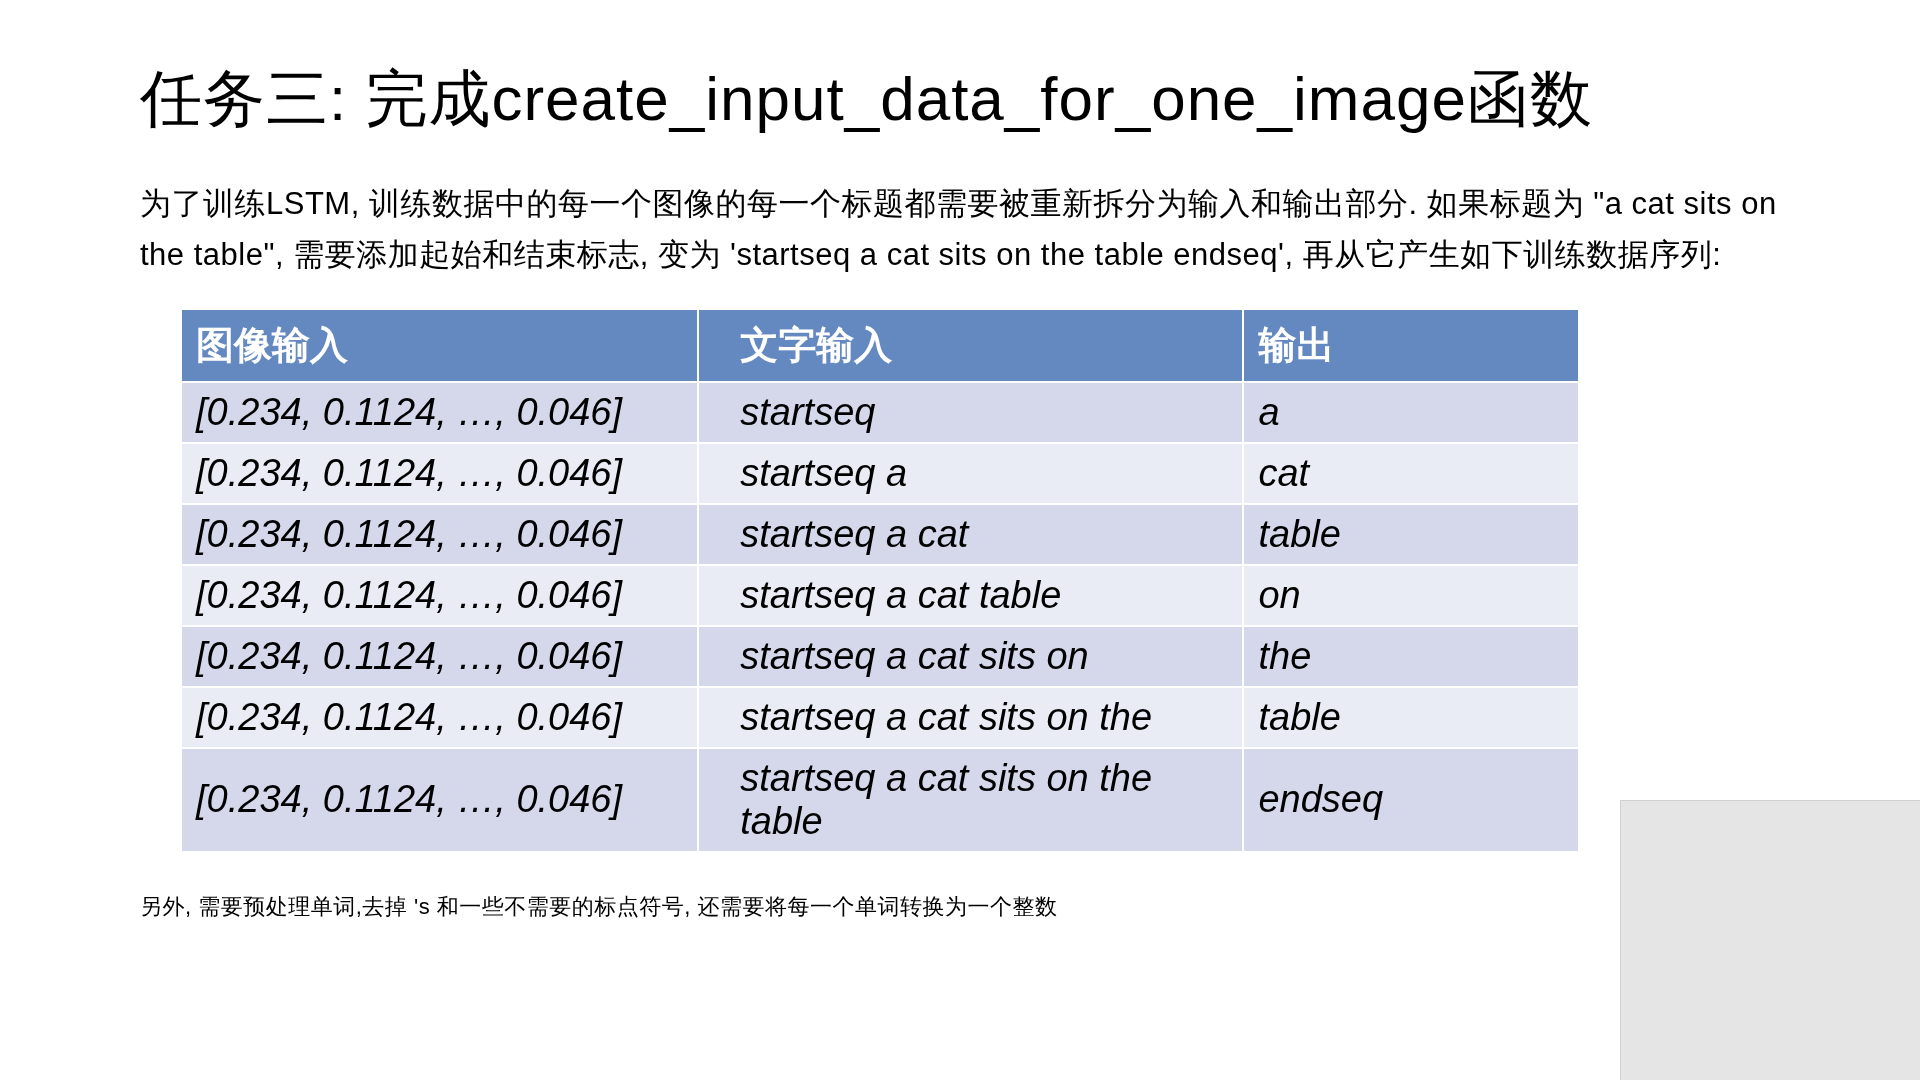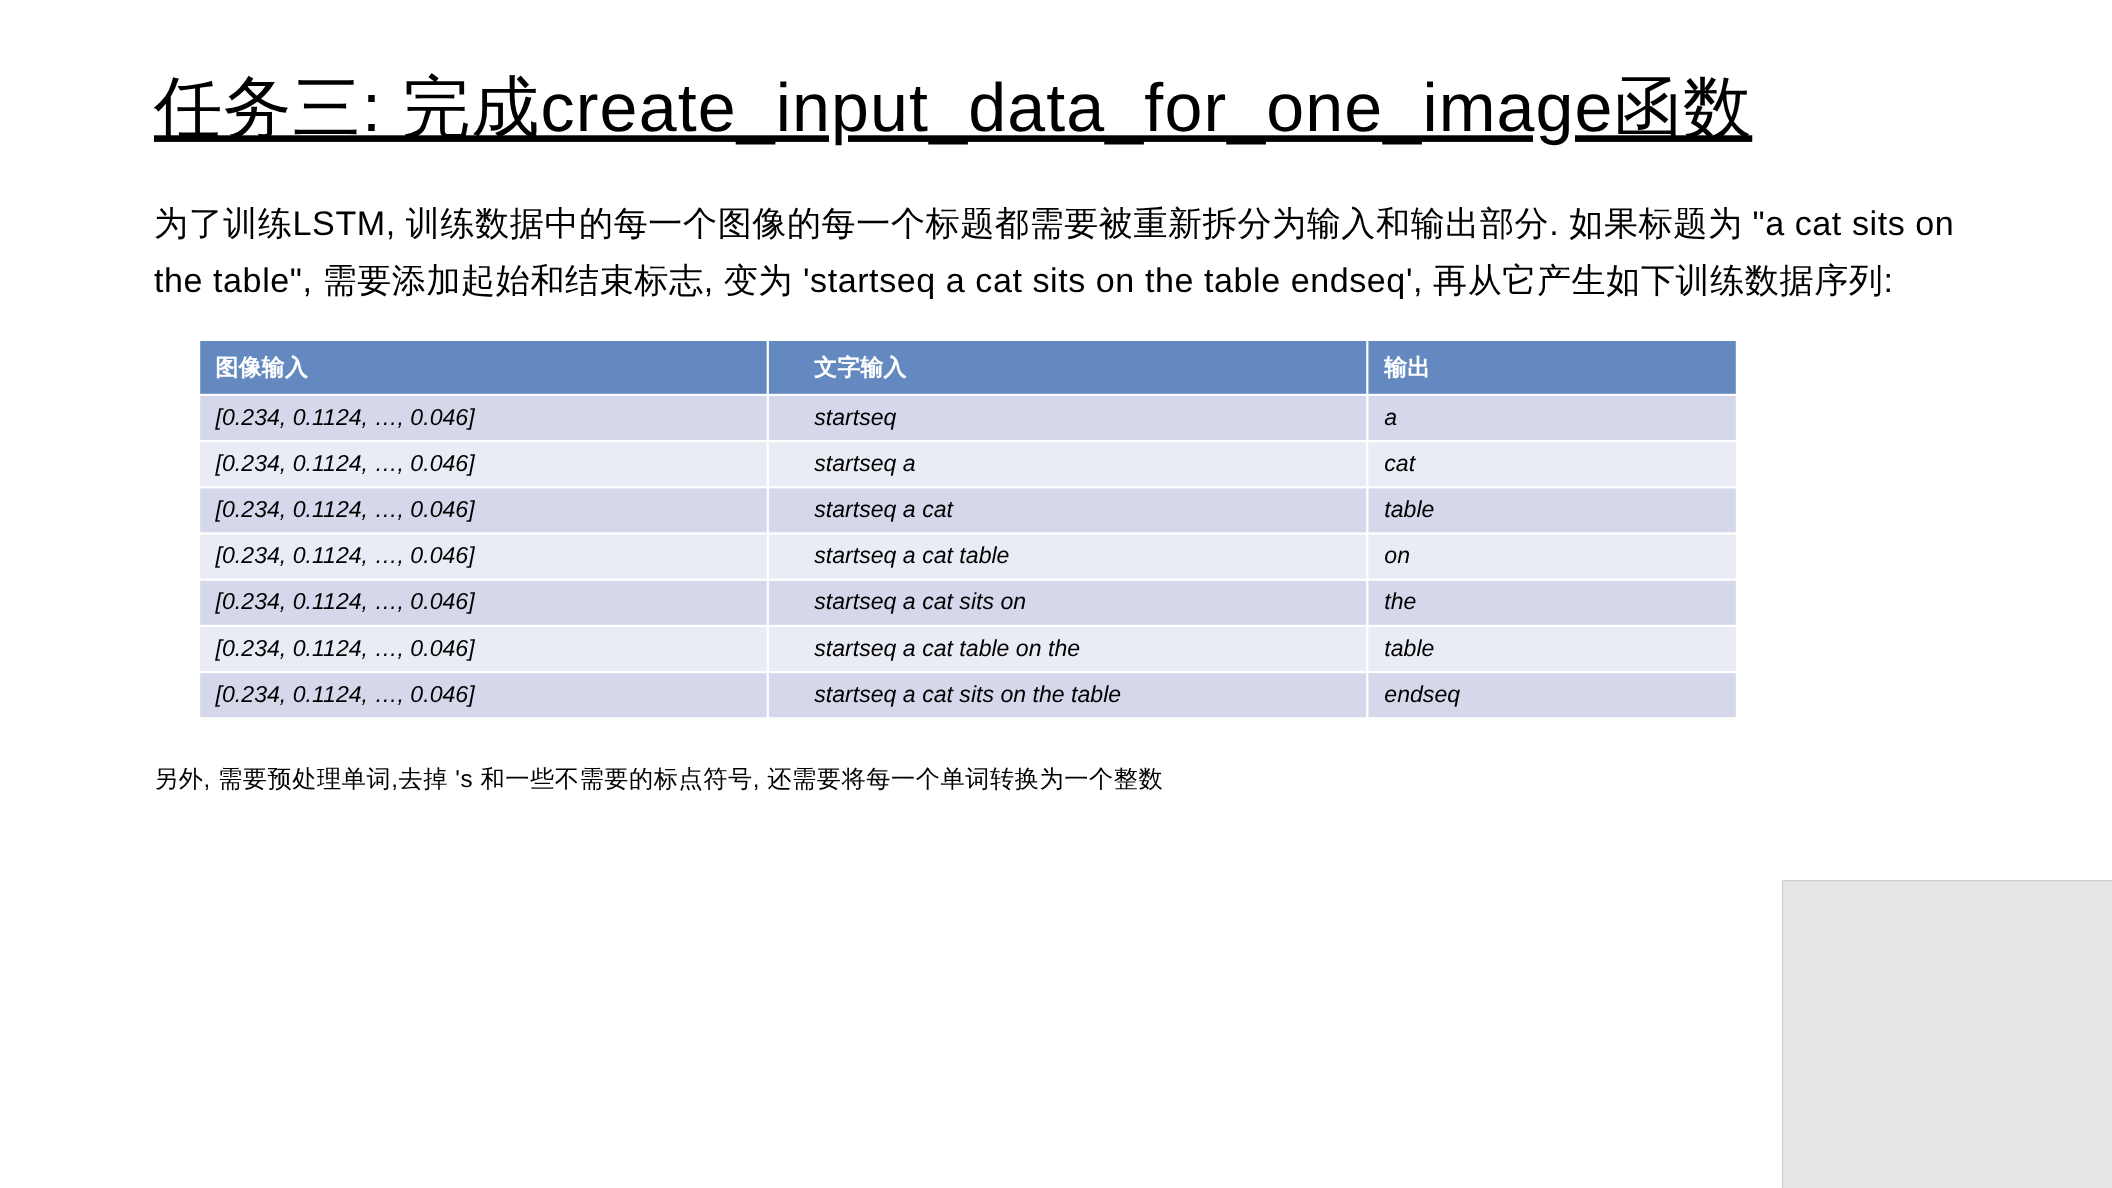--- a/index.html
+++ b/index.html
@@ -16,37 +16,36 @@
       position: relative;
       overflow: hidden;
     }
     .title {
       font-size: 62px;
       font-weight: 400;
       color: #000;
       line-height: 1.25;
       margin-bottom: 40px;
       letter-spacing: 1px;
-      text-decoration: underline;
     }
     .desc {
       font-size: 31px;
       color: #000;
       line-height: 1.65;
       margin-bottom: 28px;
       letter-spacing: 0.5px;
     }
     .table-wrap {
       margin-left: 40px;
       margin-bottom: 36px;
     }
     table {
       border-collapse: collapse;
       width: 1400px;
-      font-size: 21px;
+      font-size: 38px;
     }
     th {
       background: #6489c0;
       color: #fff;
       font-weight: 700;
       text-align: left;
       padding: 10px 14px;
       border: 2px solid #fff;
     }
     td {
@@ -118,21 +117,21 @@
         <td>startseq a cat table</td>
         <td>on</td>
       </tr>
       <tr>
         <td>[0.234, 0.1124, …, 0.046]</td>
         <td>startseq a cat sits on</td>
         <td>the</td>
       </tr>
       <tr>
         <td>[0.234, 0.1124, …, 0.046]</td>
-        <td>startseq a cat table on the</td>
+        <td>startseq a cat sits on the</td>
         <td>table</td>
       </tr>
       <tr>
         <td>[0.234, 0.1124, …, 0.046]</td>
         <td>startseq a cat sits on the table</td>
         <td>endseq</td>
       </tr>
     </tbody>
   </table>
 </div>

